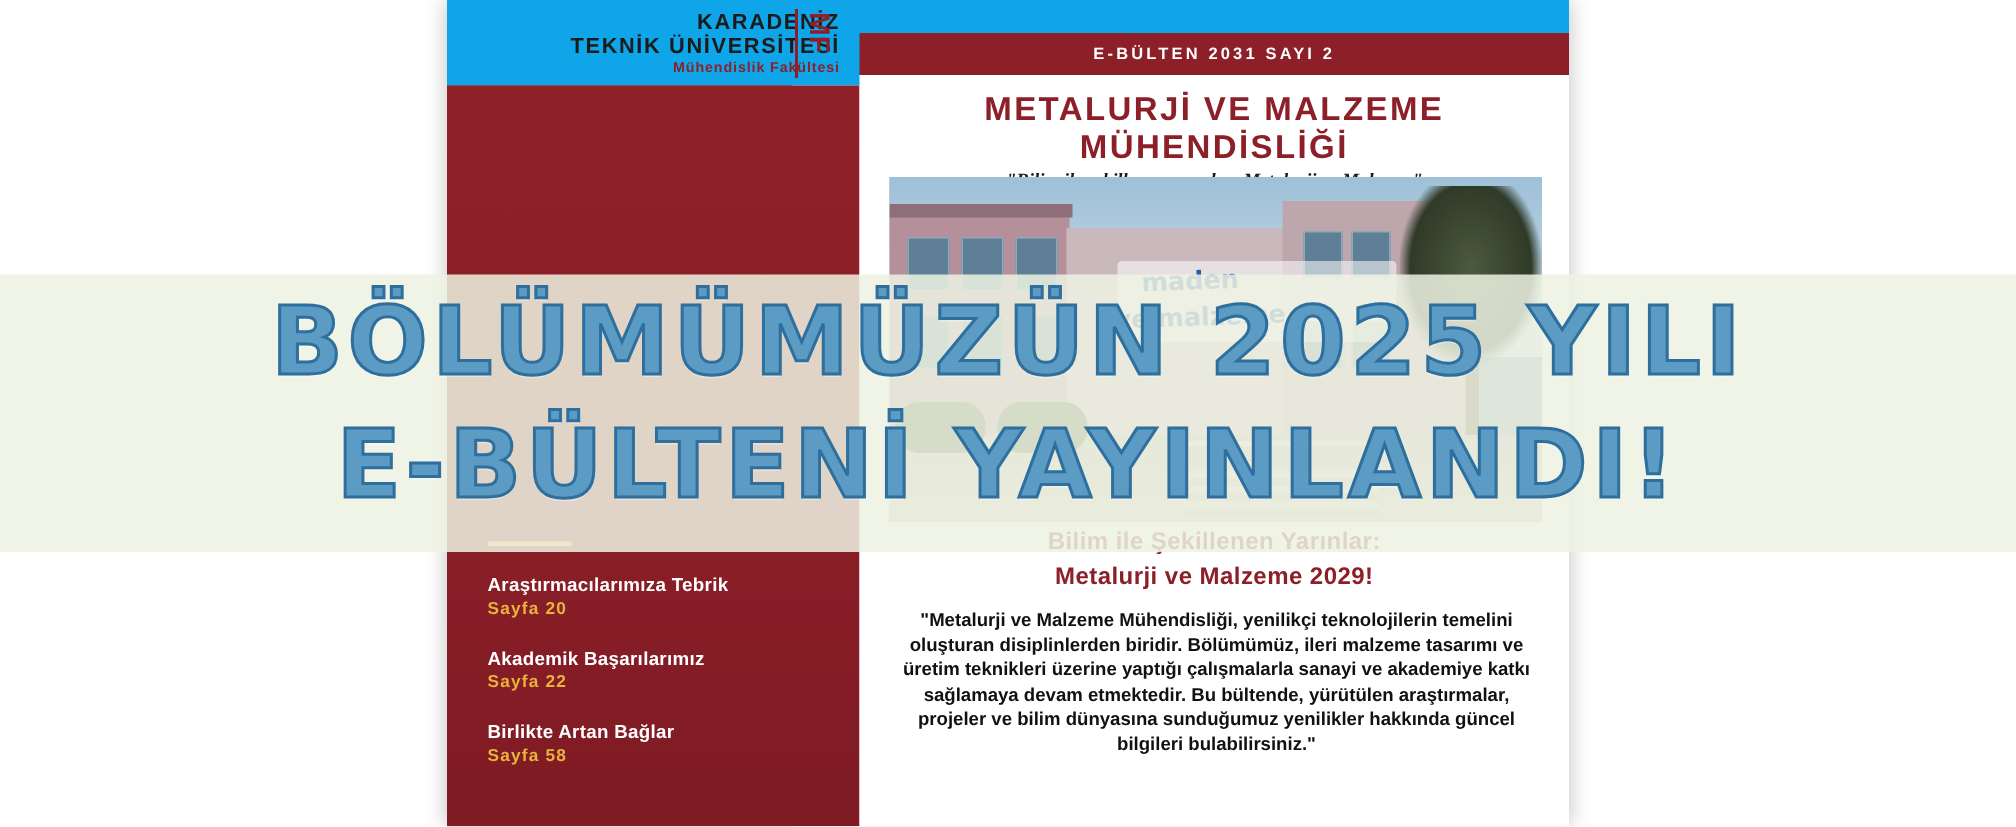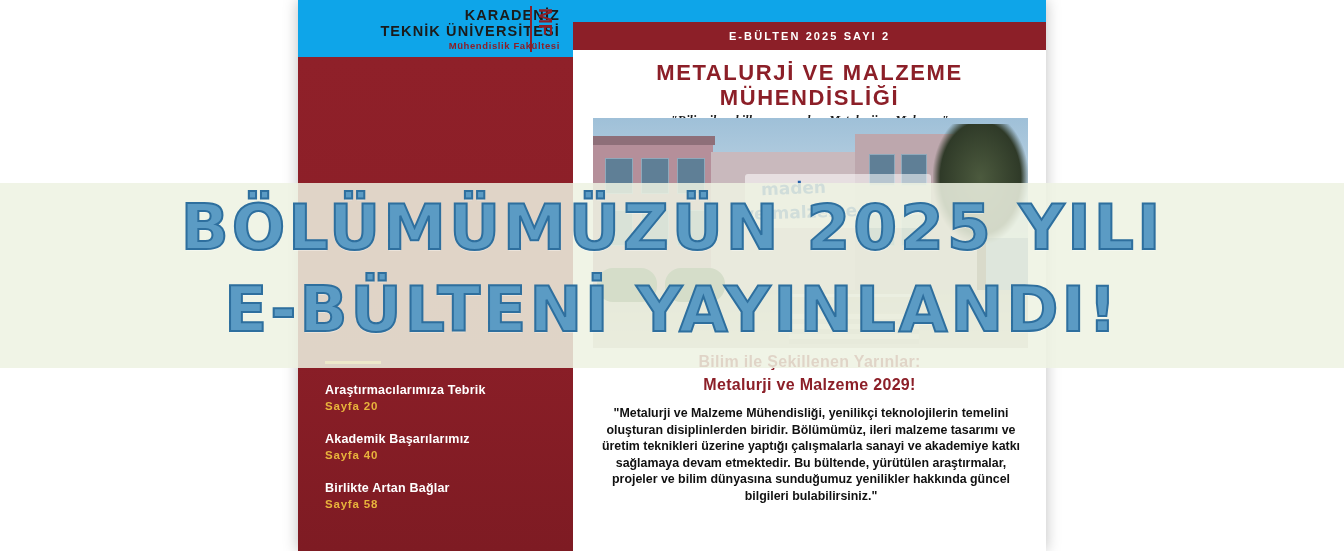--- a/index.html
+++ b/index.html
@@ -332,34 +332,34 @@
   <div class="cover">
 
     <div class="masthead">
       <div class="logo-block">
         <div class="logo-l1">KARADENİZ</div>
         <div class="logo-l2">TEKNİK ÜNİVERSİTESİ</div>
         <div class="logo-l3">Mühendislik  Fakültesi</div>
       </div>
       <div class="logo-rule"></div>
       <div class="logo-mf">MF</div>
-      <div class="issue-band">E-BÜLTEN 2025 SAYI 2</div>
+      <div class="issue-band">E-BÜLTEN 2031 SAYI 2</div>
     </div>
 
     <div class="left-col">
       <div class="left-col-inner"></div>
       <div class="gold-rule"></div>
       <div class="toc">
         <div class="toc-item">
           <div class="toc-title">Araştırmacılarımıza Tebrik</div>
           <div class="toc-page">Sayfa 20</div>
         </div>
         <div class="toc-item">
           <div class="toc-title">Akademik Başarılarımız</div>
-          <div class="toc-page">Sayfa 40</div>
+          <div class="toc-page">Sayfa 22</div>
         </div>
         <div class="toc-item">
           <div class="toc-title">Birlikte Artan Bağlar</div>
           <div class="toc-page">Sayfa 58</div>
         </div>
       </div>
     </div>
 
     <div class="right-col">
 

